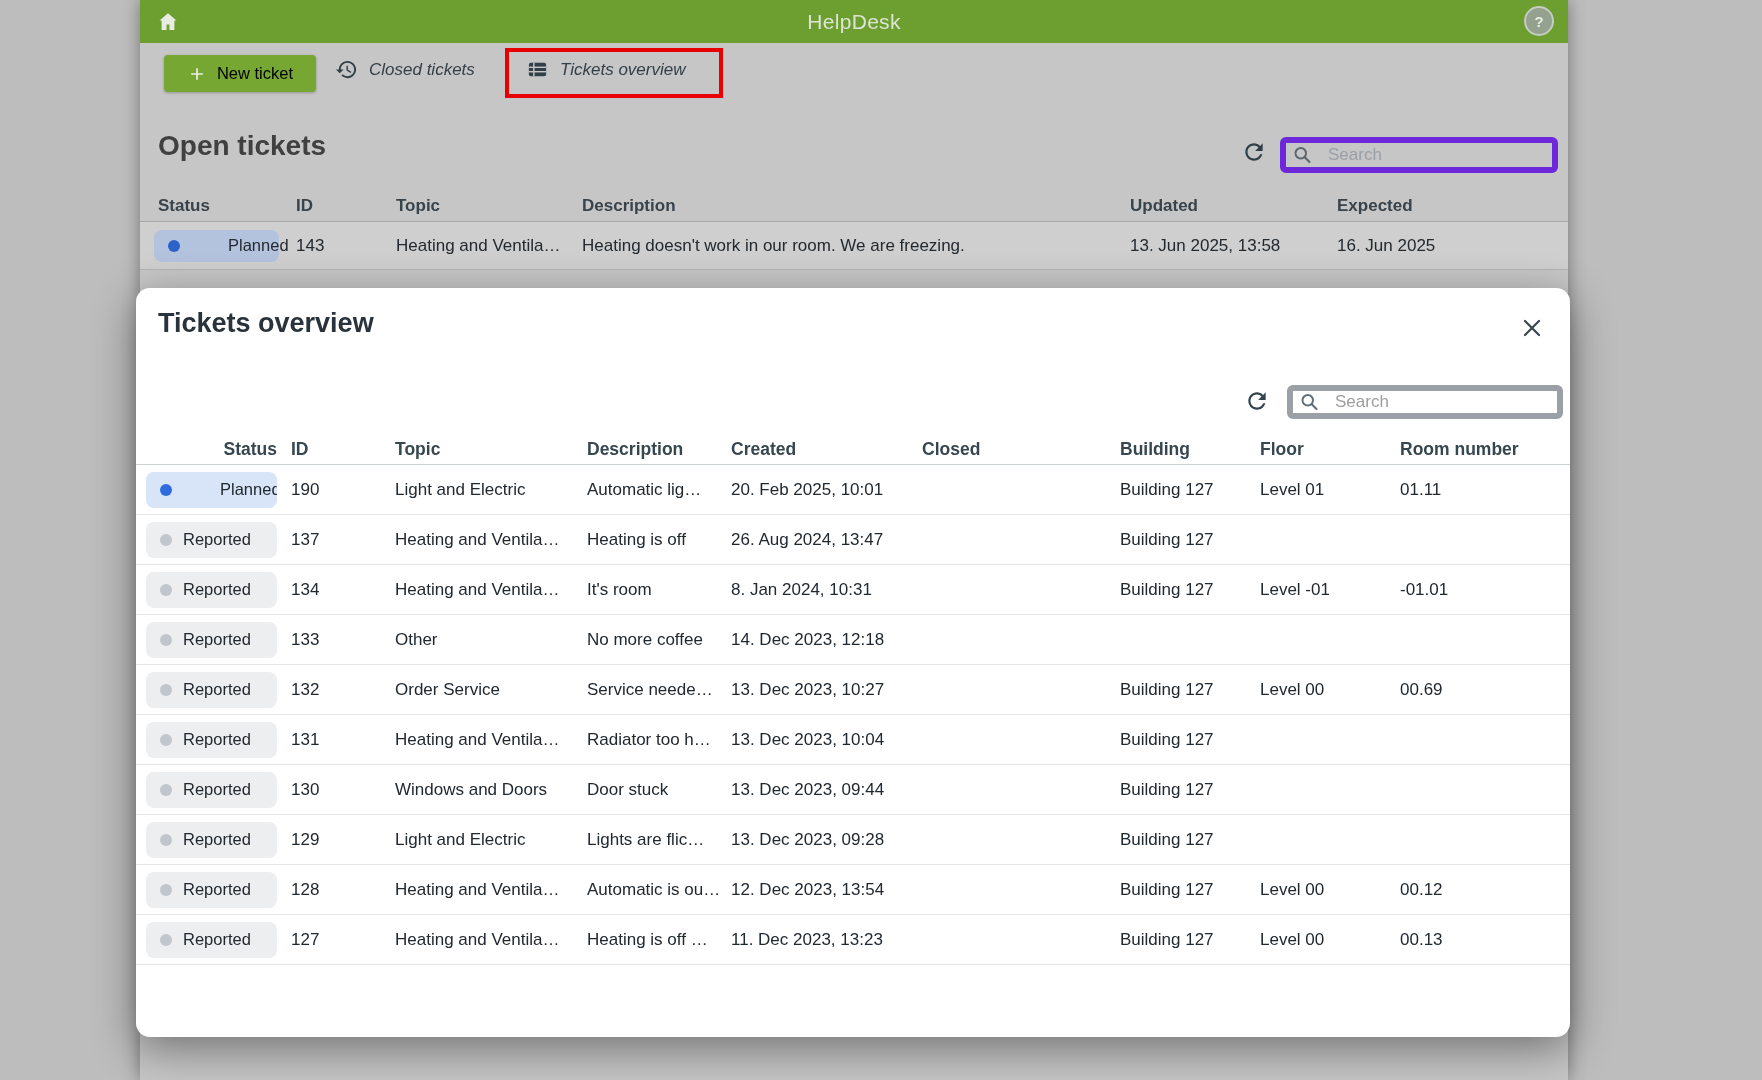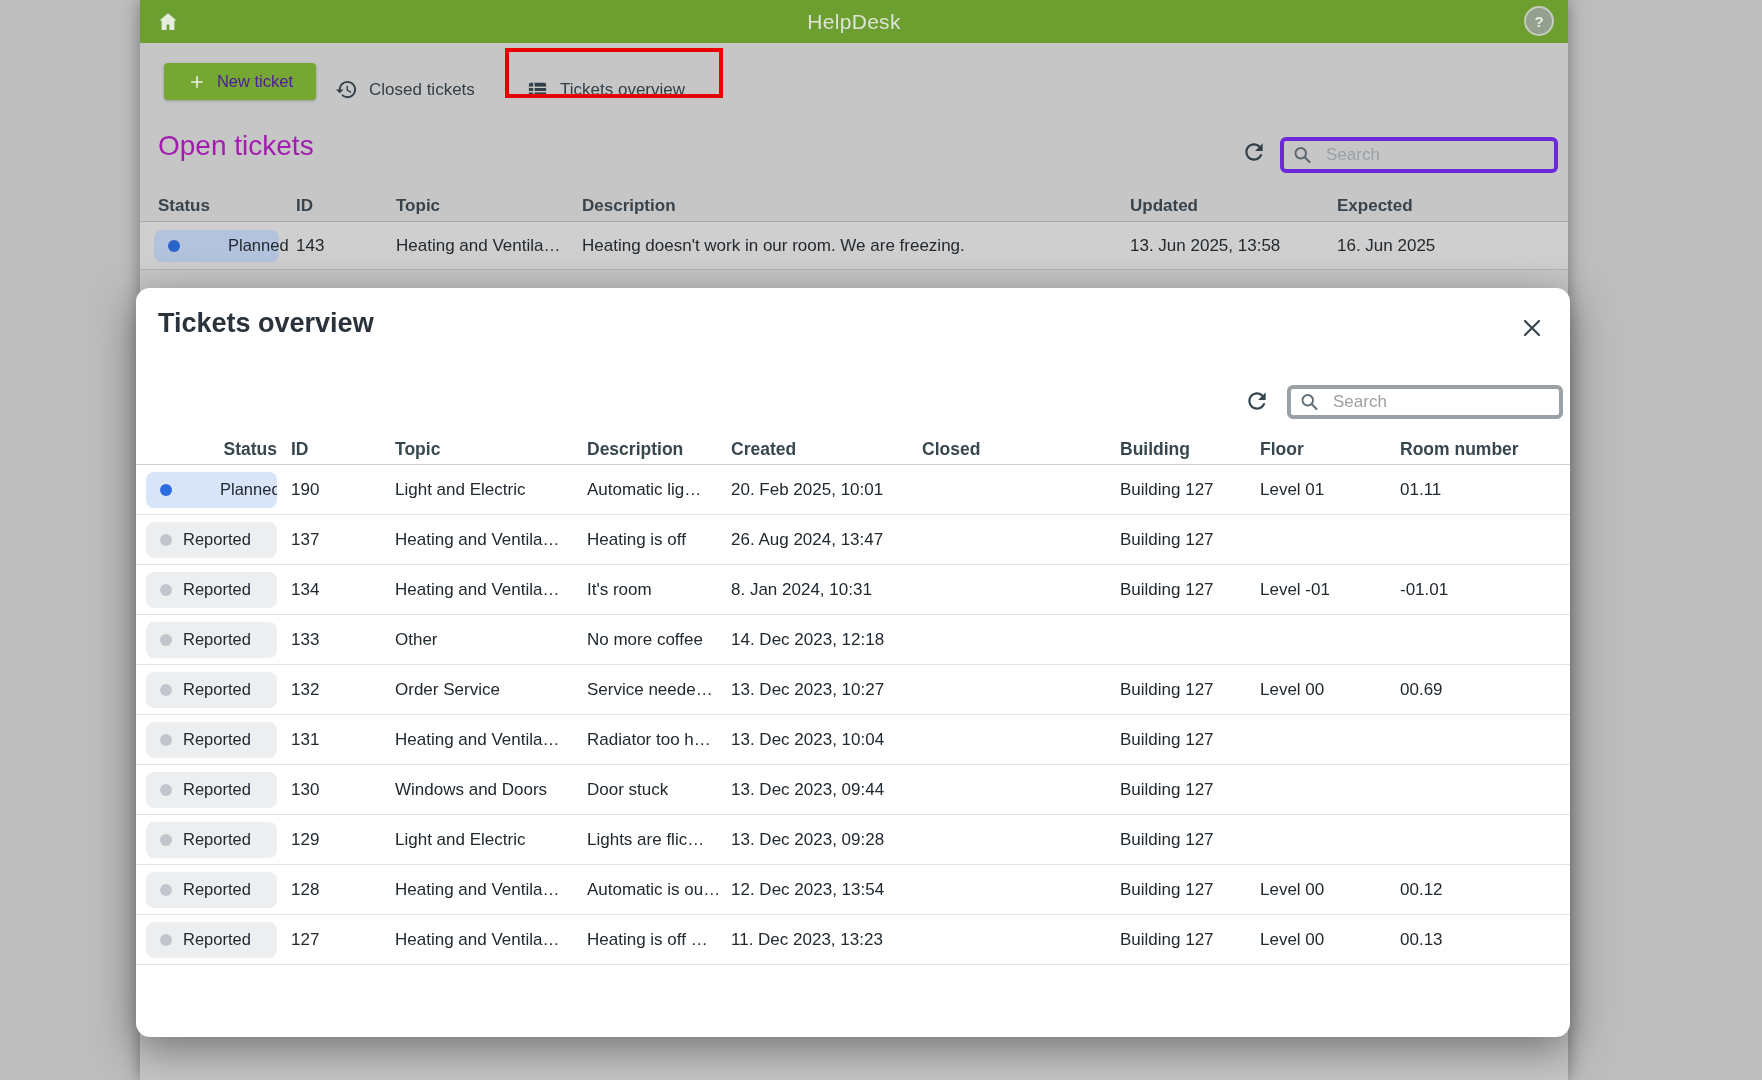--- a/index.html
+++ b/index.html
@@ -27,38 +27,38 @@
   .app-header{position:absolute;left:0;top:0;width:100%;height:43px;
     background:var(--header-green);display:flex;align-items:center;}
   .home-btn{position:absolute;left:16px;top:10px;width:24px;height:24px;cursor:pointer;}
   .app-title{width:100%;text-align:center;color:#dde4d4;font-size:21px;letter-spacing:.3px;}
   .help-btn{position:absolute;right:14px;top:6px;width:30px;height:30px;border-radius:50%;
     background:#93a18e;border:2px solid #c6ccc0;color:#e9ece4;font-size:15px;font-weight:700;
     display:flex;align-items:center;justify-content:center;cursor:pointer;}
 
   
   .toolbar{position:absolute;left:0;top:43px;width:100%;height:70px;}
-  .btn-new{position:absolute;left:24px;top:20px;width:152px;height:37px;border:none;border-radius:4px;
-    background:var(--button-green);color:#4c1d95;font-size:16.5px;font-family:inherit;
+  .btn-new{position:absolute;left:24px;top:12px;width:152px;height:37px;border:none;border-radius:4px;
+    background:var(--button-green);color:#000000;font-size:16.5px;font-family:inherit;
     display:flex;align-items:center;justify-content:center;gap:10px;cursor:pointer;
     box-shadow:0 1px 3px rgba(0,0,0,.25);}
-  .btn-plain{position:absolute;top:28px;height:37px;border:none;background:transparent;
+  .btn-plain{position:absolute;top:8px;height:37px;border:none;background:transparent;
     color:#333f47;font-size:17px;font-weight:500;font-family:inherit;
-    display:flex;align-items:center;gap:11px;cursor:pointer;}
+    display:flex;align-items:center;gap:11px;cursor:pointer;font-style:italic;}
   .btn-closed{left:195px;}
   .btn-overview{left:386px;}
   .annotation-red{position:absolute;left:365px;top:5px;width:218px;height:50px;
     border:4px solid var(--annotation-red);pointer-events:none;}
 
   
-  .open-title{position:absolute;left:18px;top:130px;font-size:28px;font-weight:400;color:#a21caf;}
+  .open-title{position:absolute;left:18px;top:130px;font-size:28px;font-weight:700;color:#404040;}
   .refresh-open{position:absolute;left:1101px;top:139px;width:26px;height:26px;cursor:pointer;}
   .search-box{position:absolute;display:flex;align-items:center;}
   .search-open{left:1140px;top:137px;width:278px;height:36px;}
-  .search-box input{width:100%;height:100%;border:4px solid #6d28d9;border-radius:6px;
+  .search-box input{width:100%;height:100%;border:6px solid #6d28d9;border-radius:6px;
     background:transparent;padding:0 10px 0 42px;font-size:17px;color:#30383d;font-family:inherit;}
   .search-open input::placeholder{color:#99a0a6;}
   .search-box .mag{position:absolute;left:12px;top:50%;transform:translateY(-50%);width:21px;height:21px;}
 
   .open-grid{display:grid;grid-template-columns:142px 100px 186px 548px 207px 1fr;
     padding-left:14px;align-items:center;position:absolute;left:0;width:100%;}
   .open-head{top:190px;height:32px;border-bottom:1px solid #a8a8a8;
     font-size:17px;font-weight:700;color:#39434b;}
   .open-head .h-status{padding-left:4px;}
   .open-rows .row{position:relative;height:48px;background:#cfcfcf;border-bottom:1px solid #b4b4b4;

